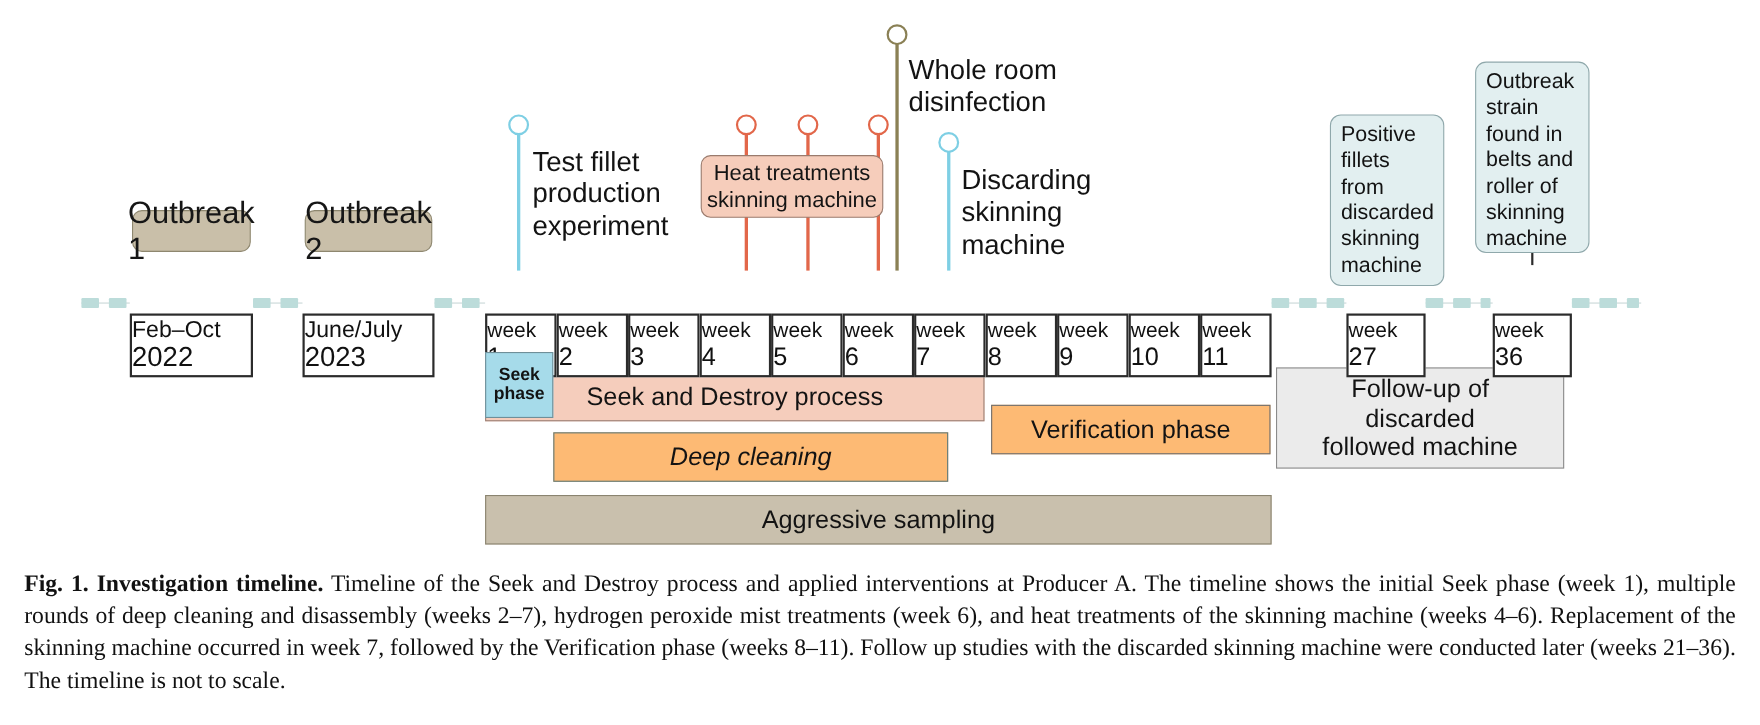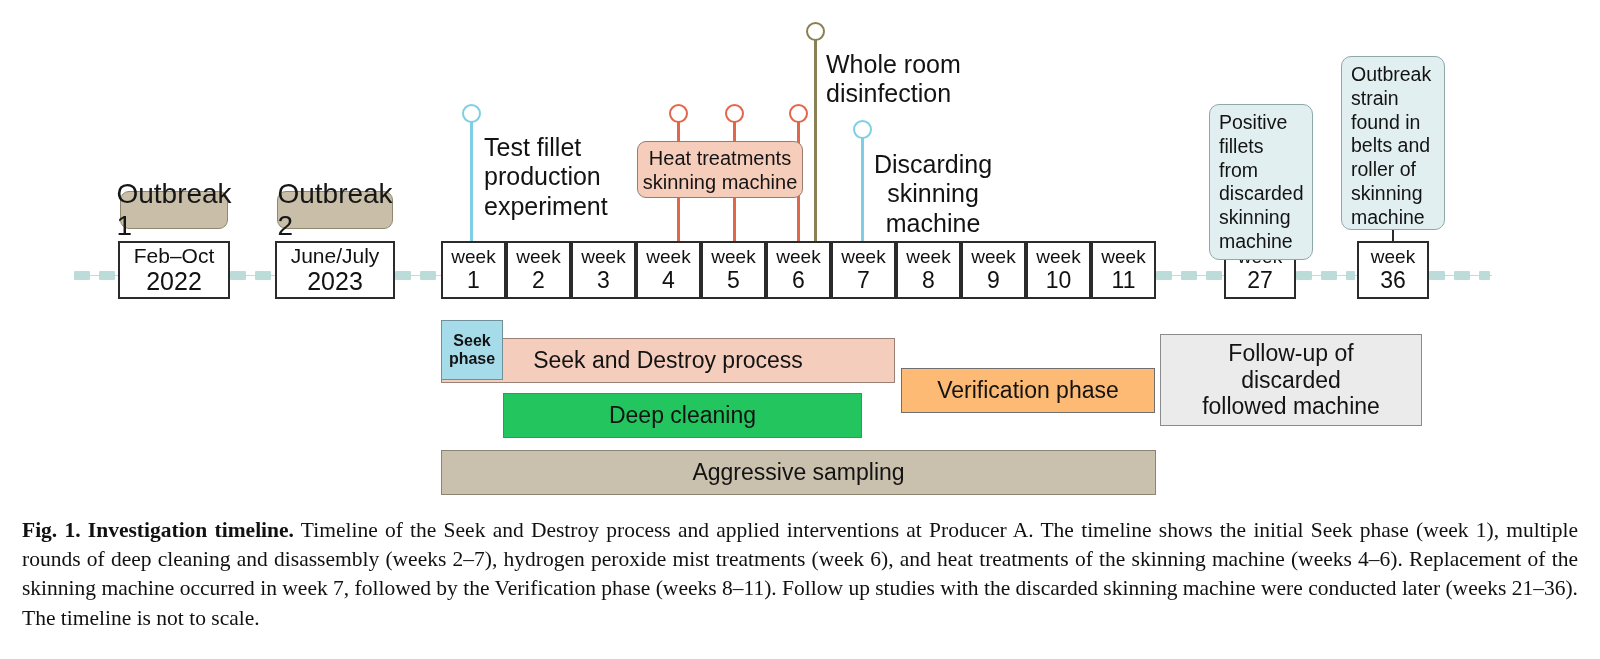--- a/index.html
+++ b/index.html
@@ -11,22 +11,22 @@
   .fig{position:absolute;left:0;top:0;width:1600px;height:510px;}
 
   
   .axis-dash{position:absolute;height:9px;background:#bcdcda;border-radius:1px;}
   .axis-hair{position:absolute;height:1px;background:#c9d7d7;}
 
   
   .tl-box{
     position:absolute;box-sizing:border-box;
     border:2.2px solid #2b2b2b;background:#ffffff;
-    display:flex;flex-direction:column;align-items:center;justify-content:center;
-    line-height:1.08;color:#111;
+    display:flex;flex-direction:column;justify-content:center;
+    line-height:1.08;color:#111;margin-top:44px;
   }
   .tl-box .l1{font-size:19px;}
   .tl-box .l2{font-size:23px;}
   .tl-box.period .l1{font-size:21px;}
   .tl-box.period .l2{font-size:25px;}
 
   
   .pill{
     position:absolute;box-sizing:border-box;
     background:#c9bfa9;border:1.6px solid #8e876f;border-radius:9px;
@@ -69,21 +69,21 @@
     font-size:23px;color:#131313;text-align:center;line-height:1.16;
     white-space:pre-line;
   }
   .bar.seek-phase{
     background:#a6dbea;border:1.8px solid #6f8f99;
     font-size:16px;font-weight:bold;line-height:1.12;z-index:4;
   }
   .bar.sd{background:#f5cdbc;border:1.6px solid #9b8075;}
   .bar.verify{background:#fdba74;border:1.6px solid #6f6f6f;margin-top:30px;}
   .bar.followup{background:#ebebeb;border:1.6px solid #8b8b8b;}
-  .bar.deep{background:#22c55e;border:1.8px solid #5f7b7a;}
+  .bar.deep{background:#fdba74;border:1.8px solid #5f7b7a;font-style:italic;}
   .bar.aggr{background:#c9c0ad;border:1.6px solid #8a8470;}
 
   
   .caption{
     position:absolute;left:22px;top:516px;width:1556px;
     font-family:"Liberation Serif", serif;
     font-size:21.5px;line-height:1.36;color:#111;text-align:justify;
   }
   .caption b{font-weight:bold;}
 </style>
@@ -136,21 +136,21 @@
       <div class="stem" style="left: 733px; top: 121px; height: 125px; background: rgb(226, 103, 74);"></div>
       <div class="knob" style="left: 724.8px; top: 104px; border-color: rgb(226, 103, 74);"></div>
       <div class="stem" style="left: 797px; top: 121px; height: 125px; background: rgb(226, 103, 74);"></div>
       <div class="knob" style="left: 788.8px; top: 104px; border-color: rgb(226, 103, 74);"></div>
       <div class="stem" style="left: 814px; top: 39px; height: 207px; background: rgb(138, 128, 85);"></div>
       <div class="knob" style="left: 805.8px; top: 22px; border-color: rgb(138, 128, 85);"></div>
       <div class="mk-label" style="left: 826px; top: 50px;">Whole room
 disinfection</div>
       <div class="stem" style="left: 861px; top: 137px; height: 109px; background: rgb(126, 207, 228);"></div>
       <div class="knob" style="left: 852.8px; top: 120px; border-color: rgb(126, 207, 228);"></div>
-      <div class="mk-label" style="left: 874px; top: 150px; text-align: center;">Discarding
+      <div class="mk-label" style="left: 874px; top: 150px;">Discarding
 skinning
 machine</div>
       <div class="heat-badge" style="left: 637px; top: 141px; width: 166px; height: 57px;">
         <span>Heat treatments</span>
         <span>skinning machine</span>
       </div>
     </div>
   <div id="boxes-layer">
       <div class="tl-box period" style="left: 118px; top: 241px; width: 112px; height: 58px;">
         <span class="l1">Feb–Oct</span>

